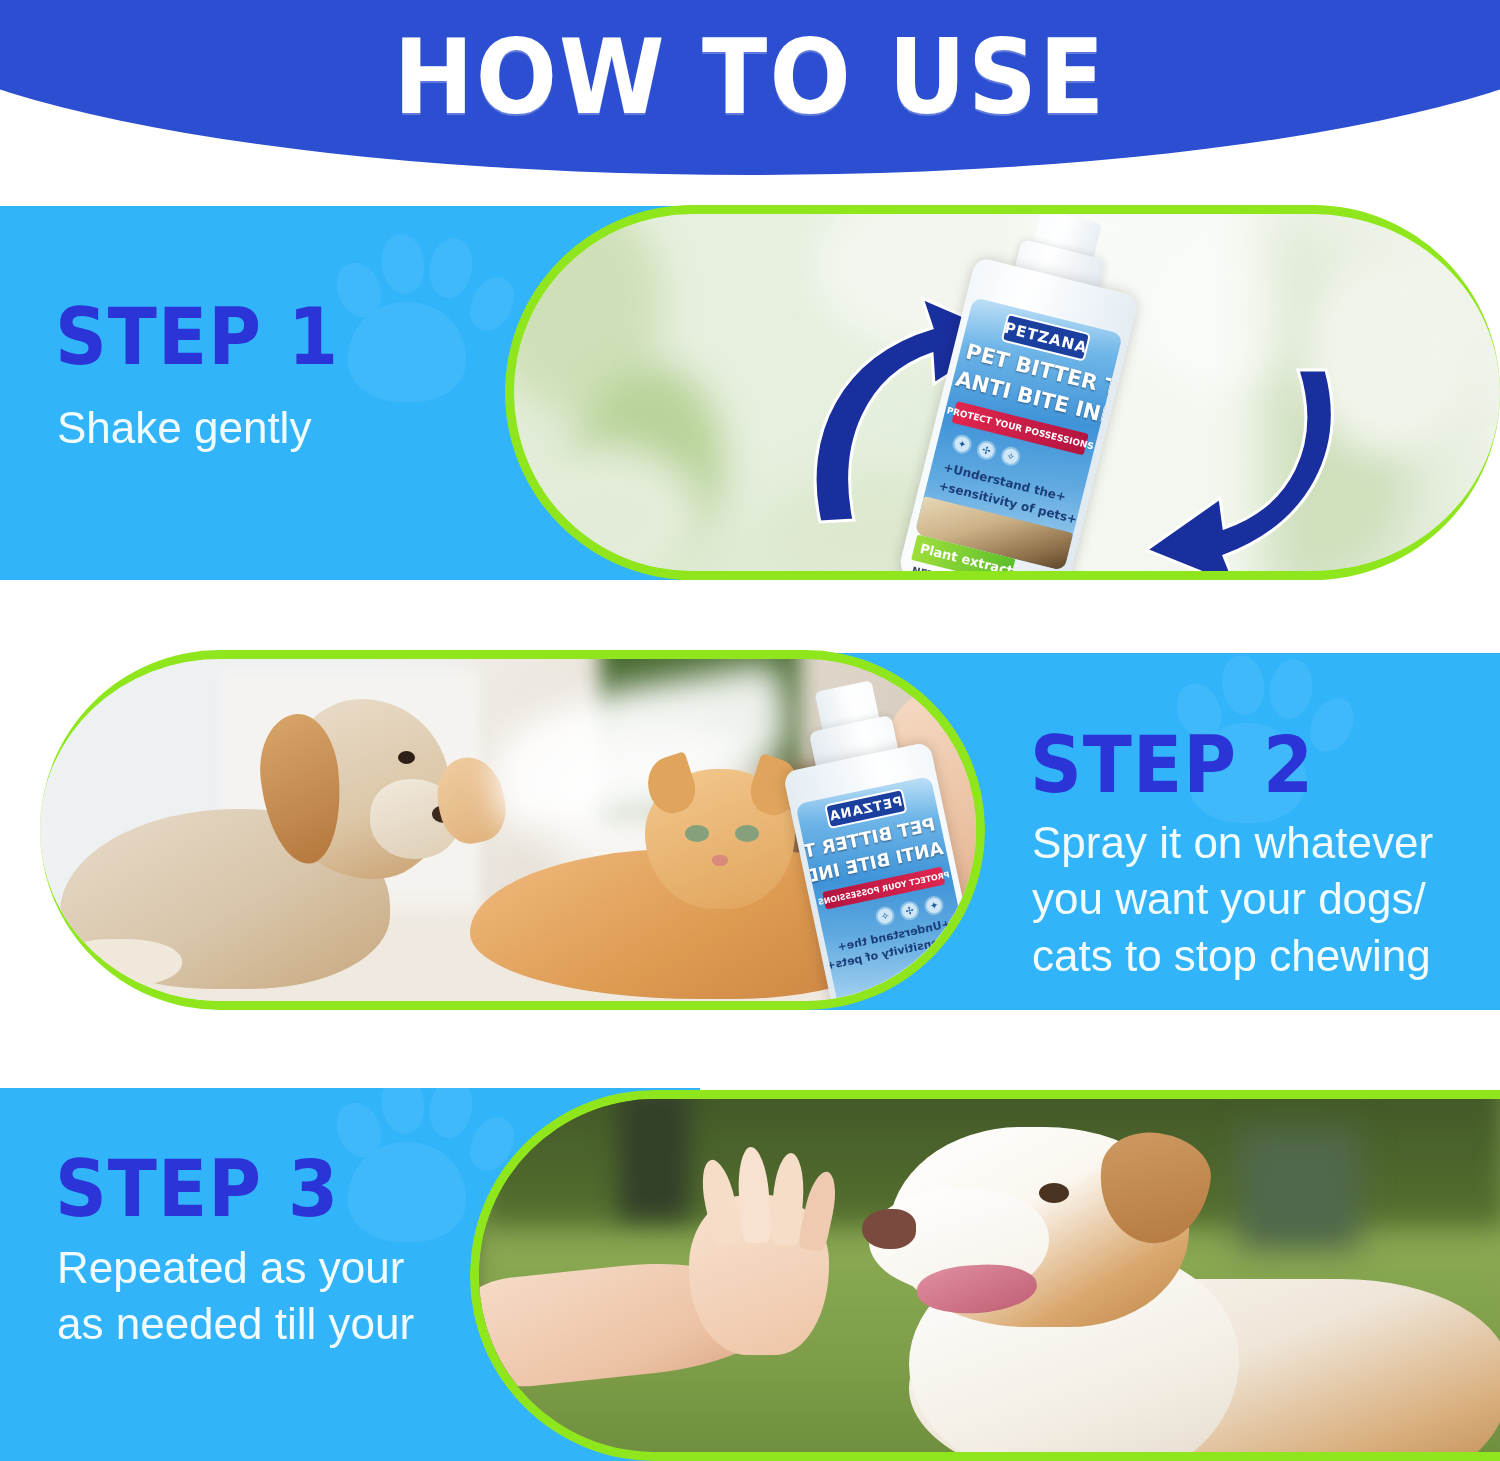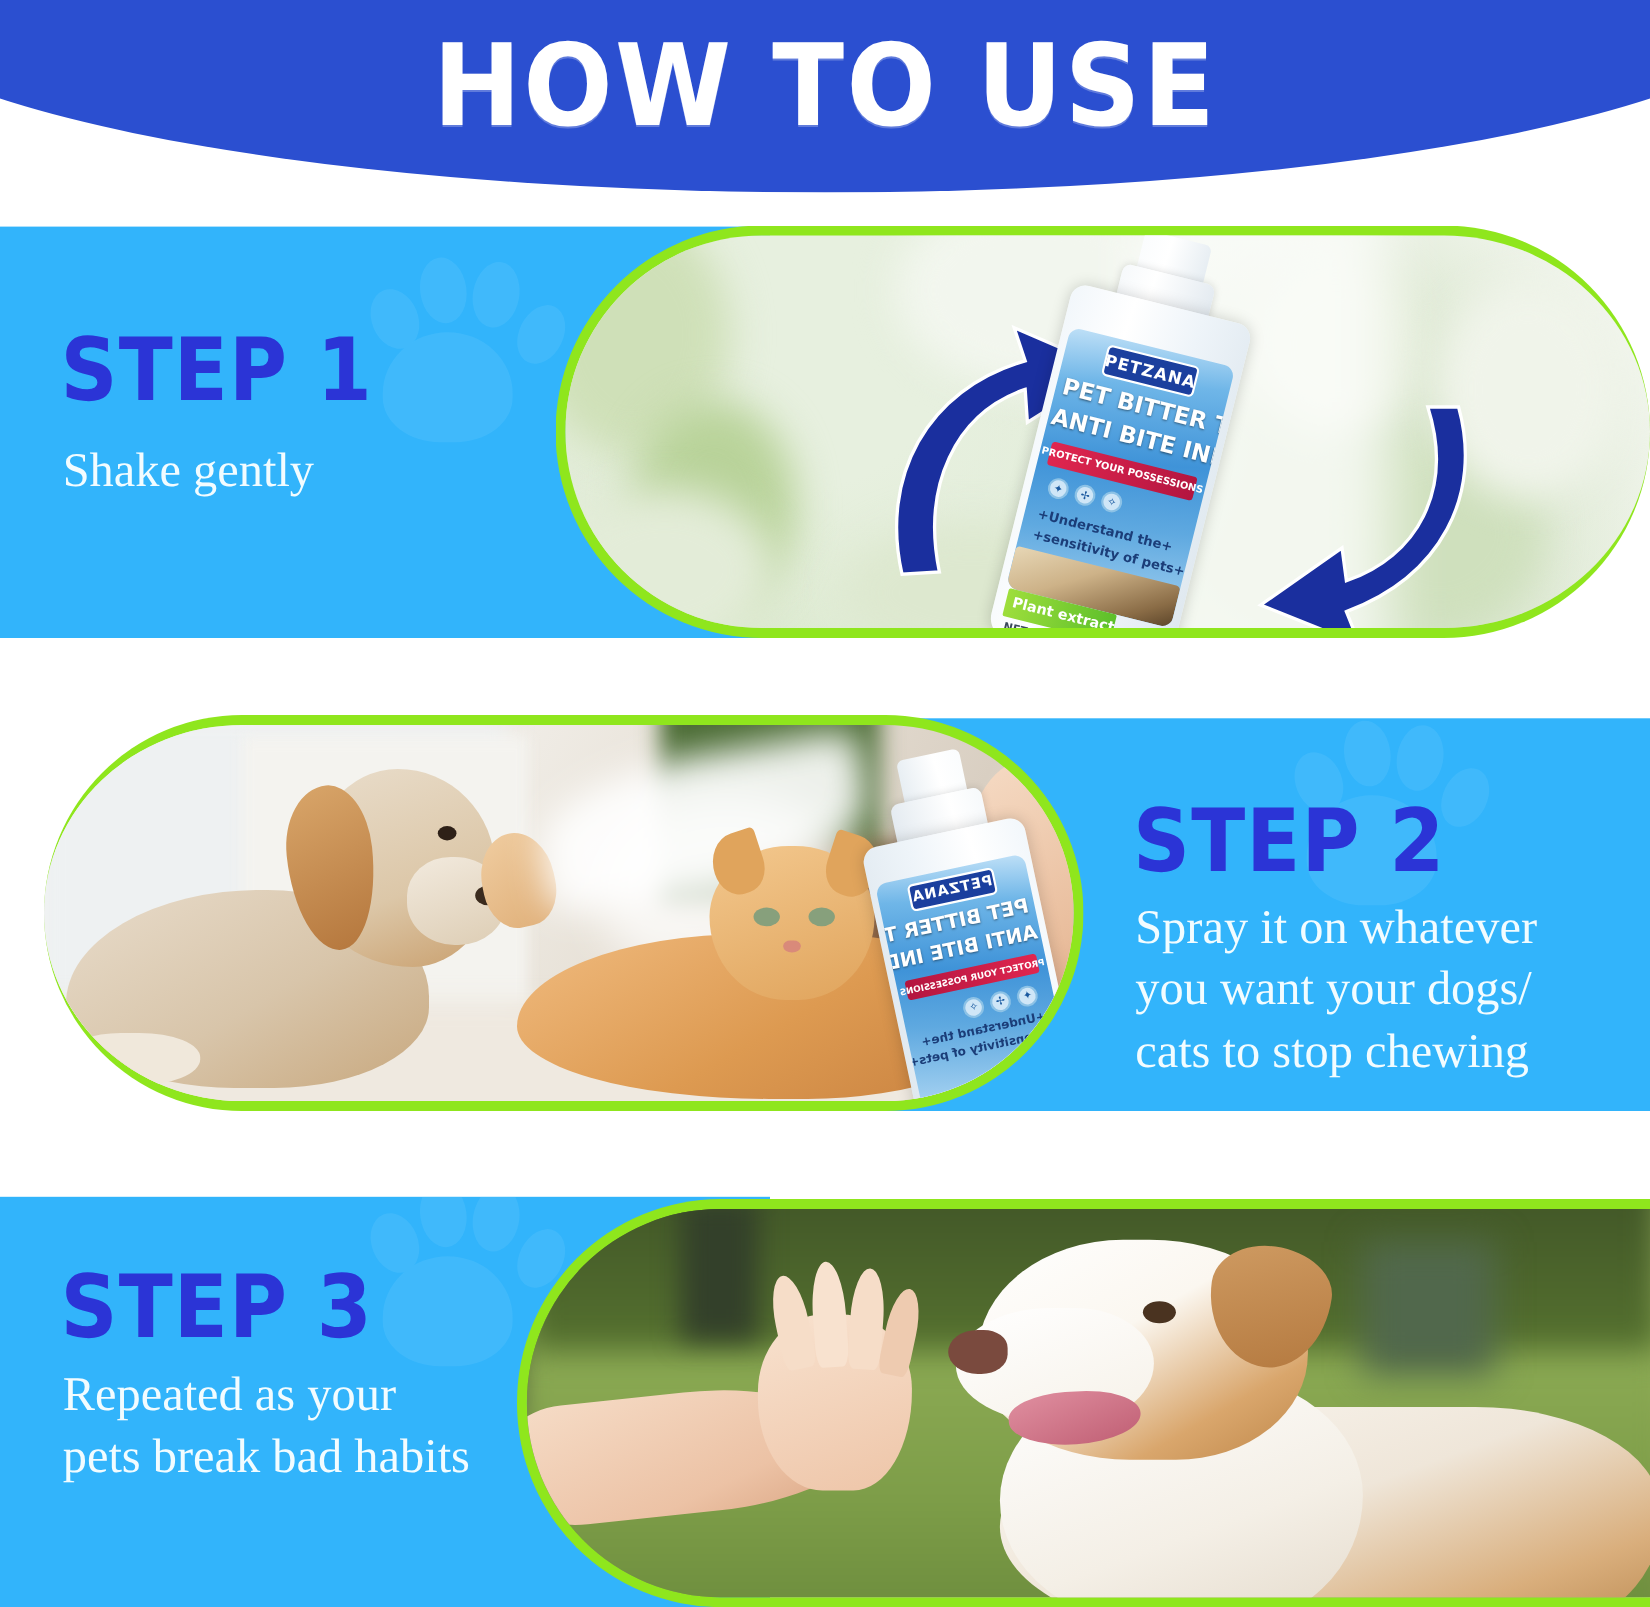--- a/index.html
+++ b/index.html
@@ -71,21 +71,21 @@
     font-family:"DejaVu Sans", sans-serif;
     transform:scaleY(1.10);
     transform-origin:left top;
     white-space:nowrap;
   }
   .step-desc{
     position:absolute;
     color:#f2fcff;
     font-size:44px;
     line-height:1.28;
-    font-family:Liberation Serif, serif;
+    font-family:Liberation Sans, sans-serif;
   }
 
   
   .photo{
     position:absolute;
     overflow:hidden;
     background:#e9eee6;
   }
   .photo-inner{ position:absolute; inset:0; overflow:hidden; }
 
@@ -382,21 +382,21 @@
       <div class="toe" style="left:52px; top:10px; width:42px; height:60px; transform:rotate(-8deg);"></div>
       <div class="toe" style="left:100px;top:14px; width:42px; height:60px; transform:rotate(10deg);"></div>
       <div class="toe" style="left:142px;top:52px; width:40px; height:56px; transform:rotate(26deg);"></div>
     </div>
   </div>
 
   <div class="step-label" style="left:55px; top:1142px;">STEP 3</div>
 
   <div class="step-desc" style="left:57px; top:1240px; width:480px;">
     <div>Repeated as your</div>
-    <div>pets break bad habits</div>
+    <div>as needed till your</div>
   </div>
 
   <div class="photo s3-photo">
     <div class="photo-inner">
 
       <div class="blurshape" style="left:0; top:90px; width:1030px; height:290px; background:linear-gradient(180deg,#90ae57,#7d9d48 60%,#6b8b3c); filter:blur(9px);"></div>
       <div class="blurshape" style="left:0; top:-40px; width:1030px; height:170px; background:linear-gradient(180deg,#3e5226,#55712f); filter:blur(14px);"></div>
       <div class="blurshape" style="left:140px; top:-10px; width:70px; height:130px; background:#33402a; filter:blur(12px);"></div>
       <div class="blurshape" style="left:760px; top:30px; width:120px; height:120px; background:#51684c; filter:blur(16px);"></div>
 

